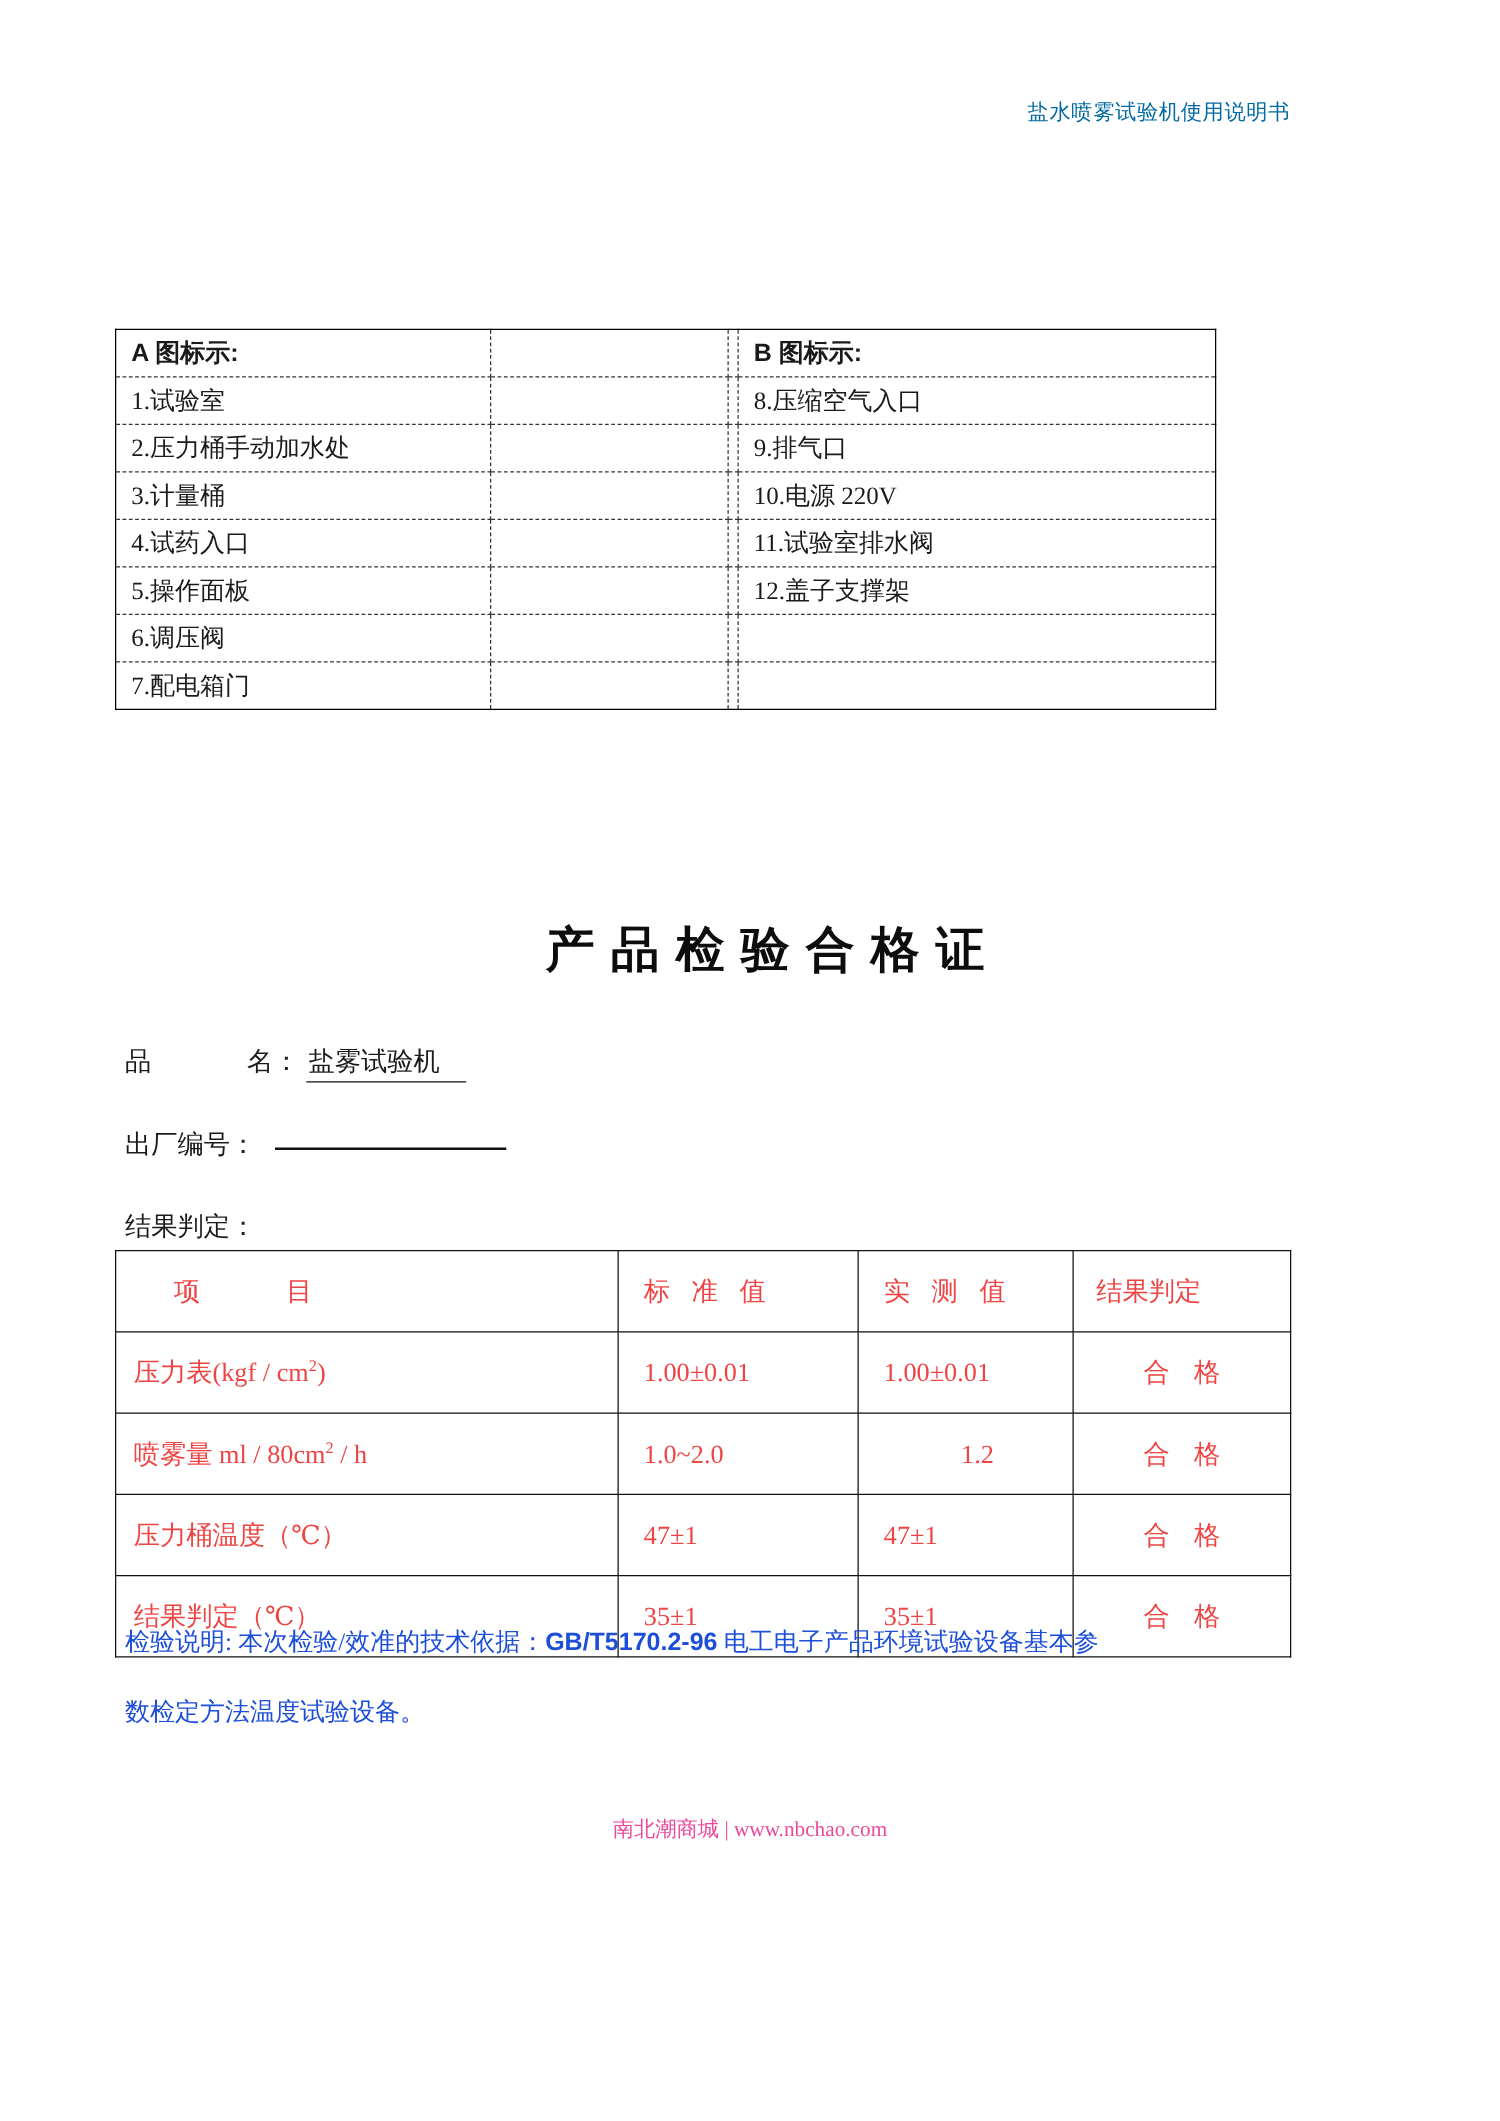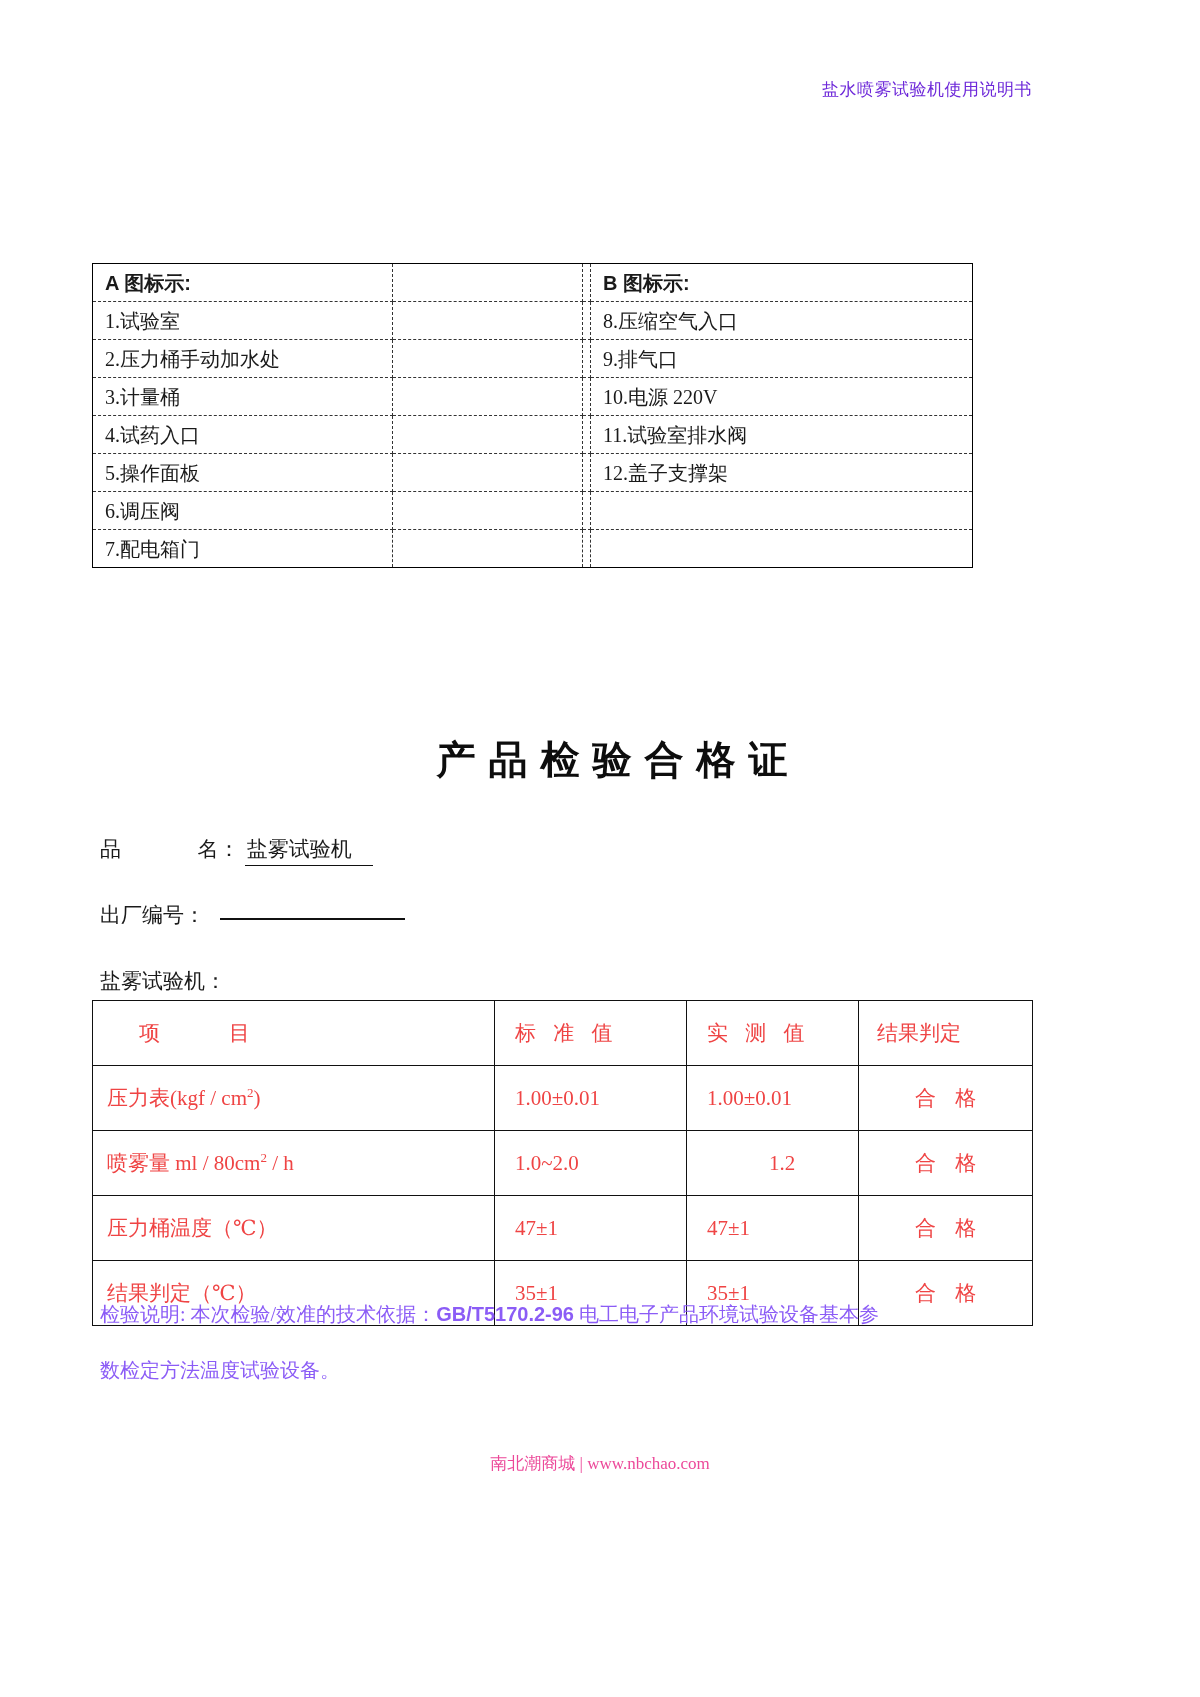--- a/index.html
+++ b/index.html
@@ -22,21 +22,21 @@
   }
 
   
   .run-header {
     position: absolute;
     top: 78px;
     right: 168px;
     font-family: "Liberation Serif", "DejaVu Serif", serif;
     font-size: 17px;
     letter-spacing: 0.5px;
-    color: #6d28d9;
+    color: #0369a1;
     white-space: nowrap;
   }
 
   
   .legend-table {
     position: absolute;
     left: 92px;
     top: 263px;
     width: 880px;
     border-collapse: collapse;
@@ -145,21 +145,21 @@
   sup { font-size: 0.62em; vertical-align: super; line-height: 0; }
 
   
   .note {
     position: absolute;
     left: 100px;
     width: 940px;
     font-size: 20px;
     line-height: 56px;
     font-family: "Liberation Serif", "DejaVu Serif", serif;
-    color: #8b5cf6;
+    color: #1d4ed8;
   }
   #note-l1 { top: 1286px; }
   #note-l2 { top: 1342px; }
   .std-code { font-family: "Liberation Sans", "DejaVu Sans", sans-serif; font-weight: bold; }
 
   
   .footer {
     position: absolute;
     left: 0;
     top: 1452px;
@@ -243,21 +243,21 @@
     <span class="blank-rule"></span>
   </div>
 
   <div class="form-line" id="line-product">
     <span>品</span>
     <span class="gap-wide"></span>
     <span>名：</span>
     <span class="underline-val">盐雾试验机</span>
   </div>
 
-  <div class="form-line" id="line-items">盐雾试验机：</div>
+  <div class="form-line" id="line-items">结果判定：</div>
 
   <table class="insp-table">
     <colgroup>
         <col class="c1">
         <col class="c2">
         <col class="c3">
         <col class="c4">
       </colgroup>
     <thead>
       <tr>

